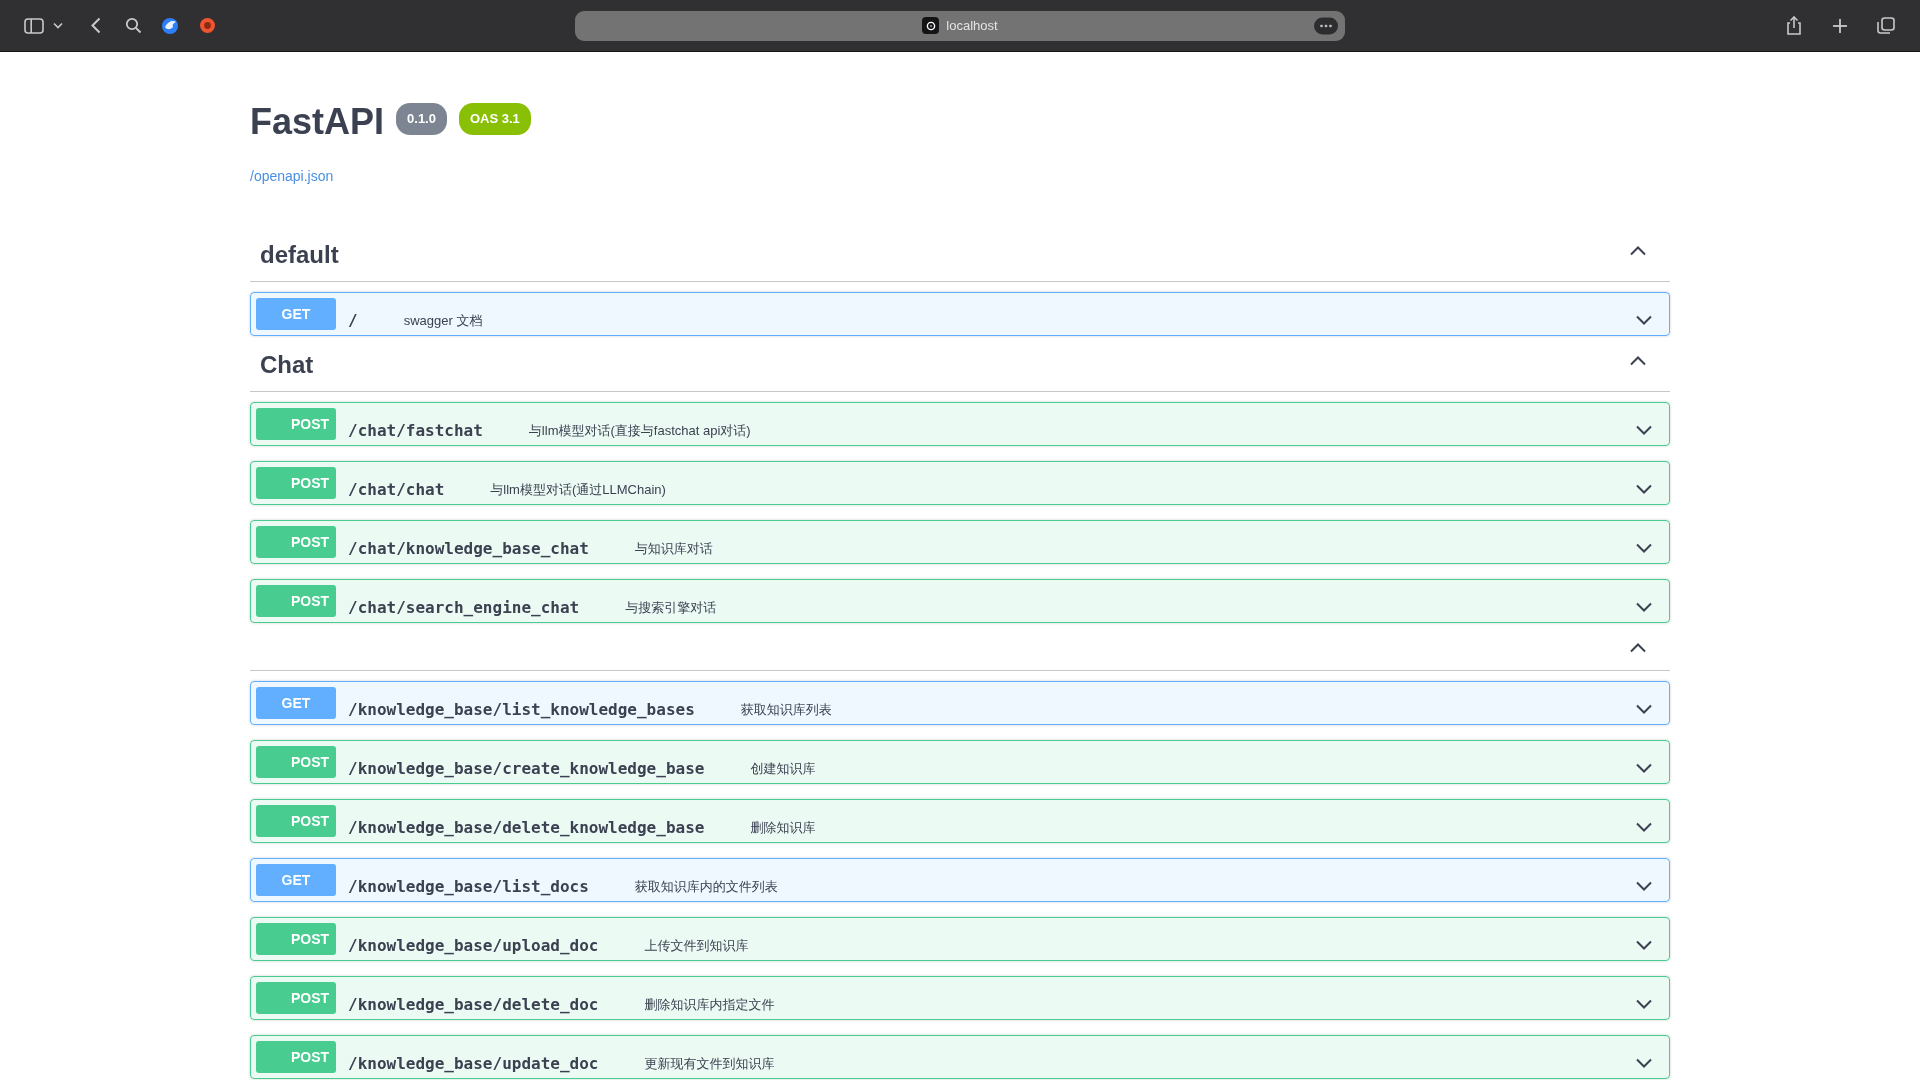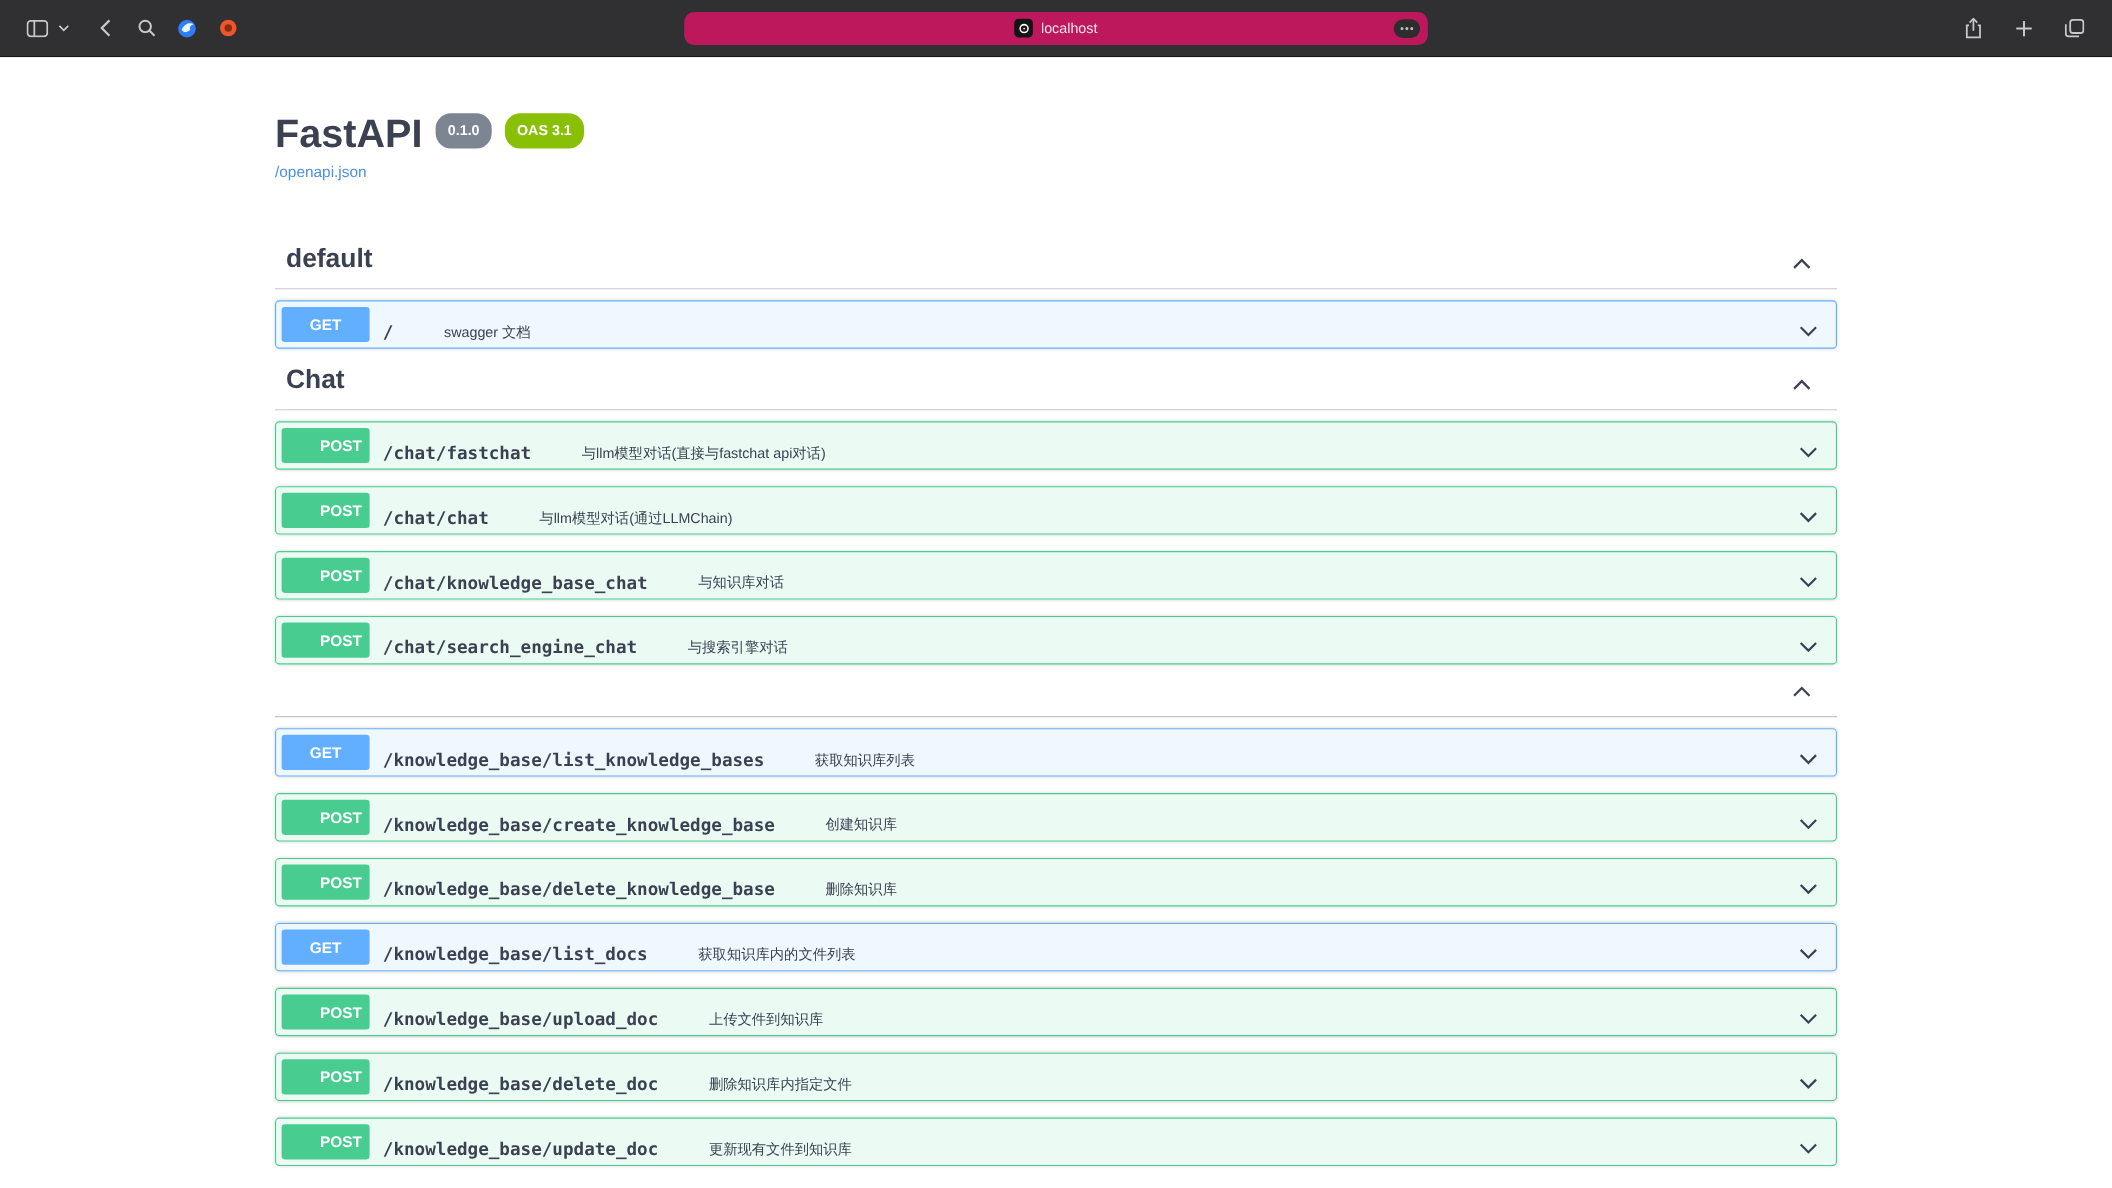--- a/index.html
+++ b/index.html
@@ -24,21 +24,21 @@
   .tb-group{display:flex;align-items:center;}
   .tb-left{flex:1;gap:5px;}
   .tb-right{flex:1;justify-content:flex-end;gap:14px;}
   .tb-btn{
     background:none;border:none;color:#c9c9cb;width:32px;height:32px;
     display:flex;align-items:center;justify-content:center;cursor:pointer;border-radius:6px;
   }
   .tb-btn.narrow{width:18px;margin-left:-6px;}
   .tb-btn svg{display:block;}
   .addr{
-    width:676px;height:30px;border-radius:9px;background:#be185d;
+    width:770px;height:30px;border-radius:9px;background:#737373;
     display:flex;align-items:center;justify-content:center;position:relative;
     color:#e4e4e5;font-size:13px;cursor:text;
   }
   .favicon{
     width:17px;height:17px;border-radius:4px;background:#141416;
     display:flex;align-items:center;justify-content:center;margin-right:7px;flex:none;
   }
   .ext-badge{
     position:absolute;right:7px;top:50%;transform:translateY(-50%);
     width:24px;height:17px;border-radius:9px;background:#2d2d2f;
@@ -51,25 +51,25 @@
   .api-title{
     font-size:36px;font-weight:700;color:var(--heading-text);
     display:flex;align-items:flex-start;gap:12px;line-height:1.2;
   }
   .stamp{
     font-size:13px;font-weight:700;color:#fff;padding:8px 11px;border-radius:14px;
     margin-top:3px;display:inline-block;line-height:1.2;
   }
   .stamp.version{background:var(--version-badge-bg);}
   .stamp.oas{background:var(--oas-badge-bg);}
-  .spec-link{display:inline-block;margin-top:5px;font-size:14px;color:var(--link);text-decoration:none;cursor:pointer;}
+  .spec-link{display:inline-block;margin-top:25px;font-size:14px;color:var(--link);text-decoration:none;cursor:pointer;}
   .sections{margin-top:56px;padding-bottom:20px;}
   .tag-section + .tag-section{margin-top:12px;}
   .opblock-tag{
-    display:flex;align-items:flex-end;padding:0 22px 12px 10px;
+    display:flex;align-items:flex-start;padding:0 22px 12px 10px;
     border-bottom:1px solid rgba(59,65,81,.3);cursor:pointer;
   }
   .tag-name{font-size:24px;font-weight:700;color:var(--heading-text);}
   .expand-btn{margin-left:auto;background:none;border:none;cursor:pointer;padding:0;display:flex;}
   .operations{padding-top:10px;}
   .opblock{
     border-radius:4px;margin-bottom:15px;border:1px solid;
     box-shadow:0 0 3px rgba(0,0,0,.19);
   }
   .opblock.m-get{border-color:var(--get);background:var(--get-bg);}

